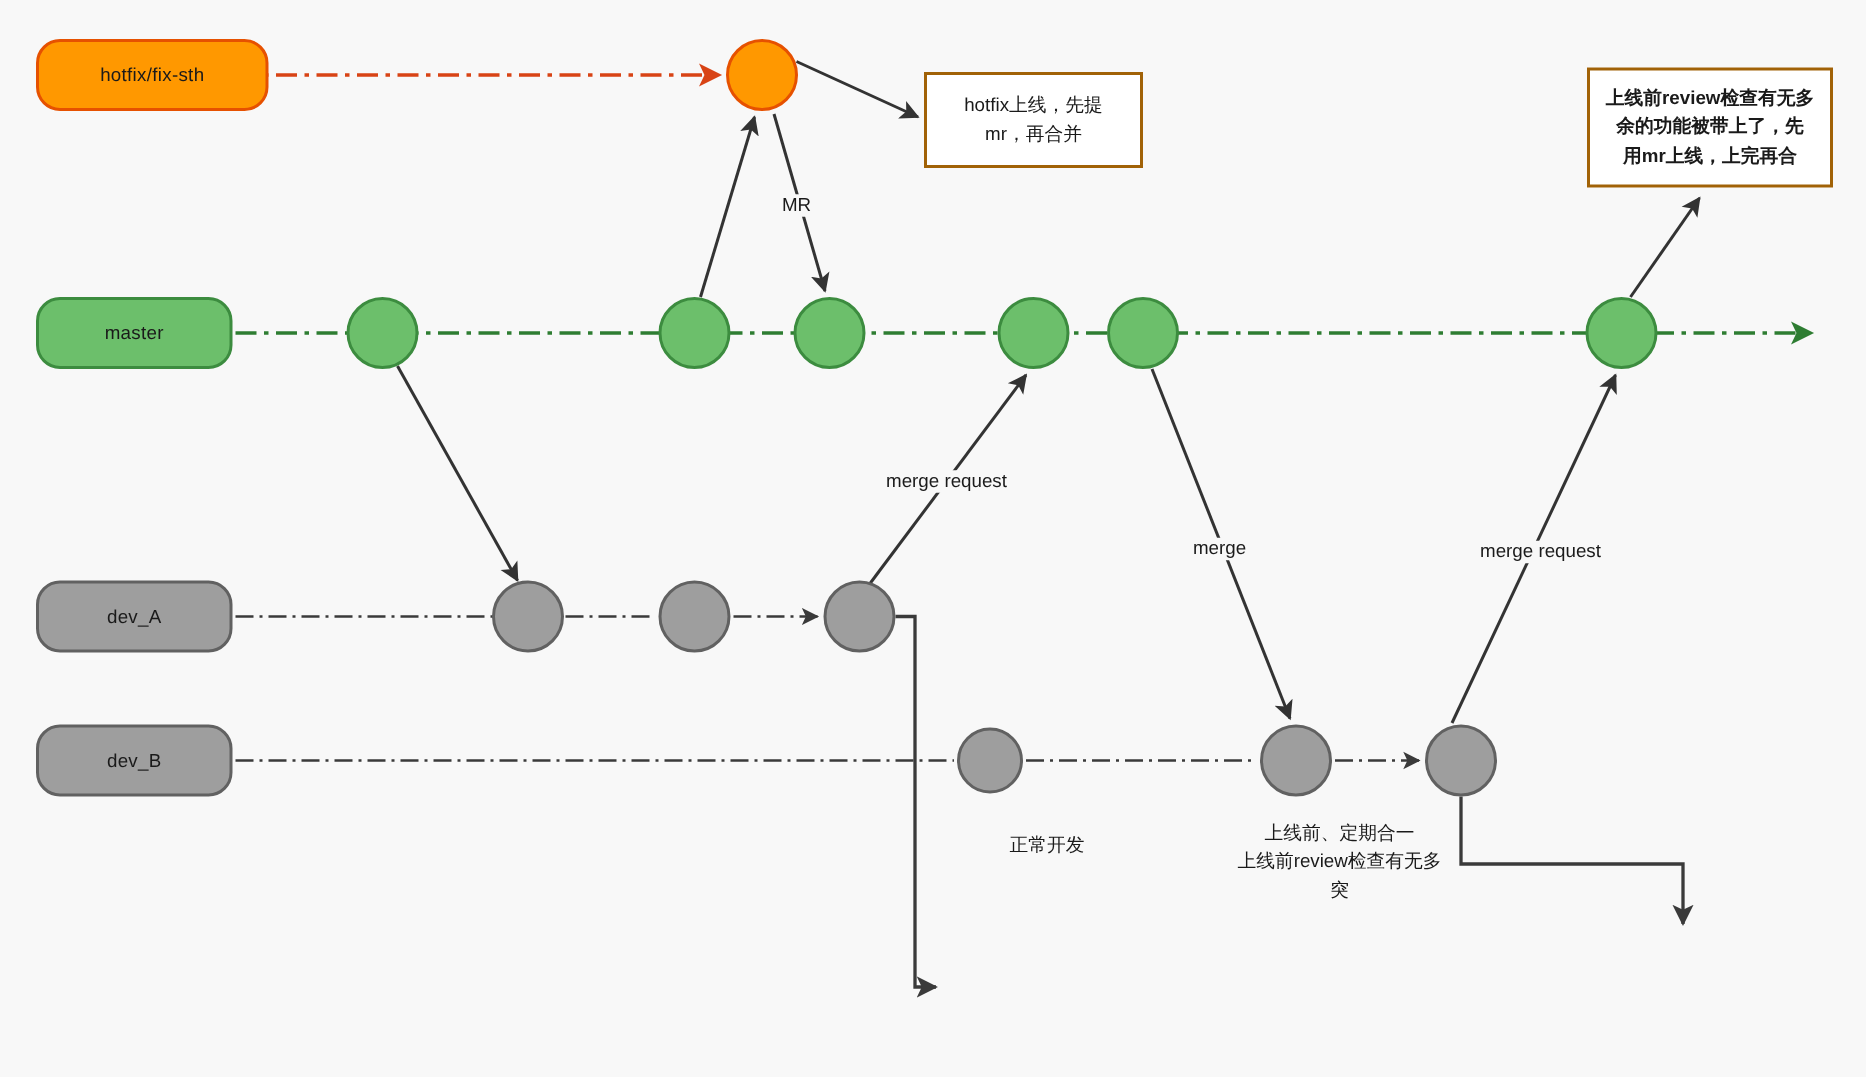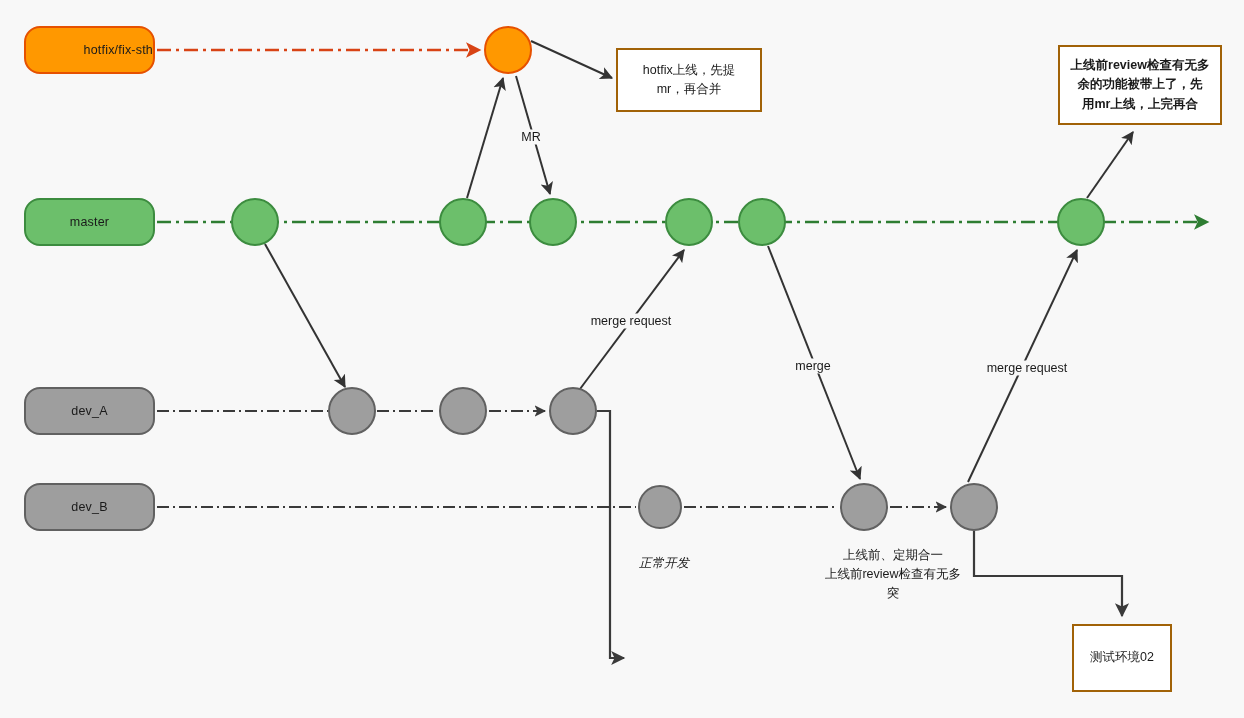--- a/index.html
+++ b/index.html
@@ -134,21 +134,21 @@
 
     <path d="M 968 482 L 1077 250" stroke="#333333" stroke-width="2" fill="none" marker-end="url(#arrowDark)"></path>
 
     <path d="M 1087 198 L 1133 132" stroke="#333333" stroke-width="2" fill="none" marker-end="url(#arrowDark)"></path>
 
     <path d="M 597 411 L 610 411 L 610 658 L 624 658" stroke="#3A3A3A" stroke-width="2.2" fill="none" stroke-linejoin="miter" marker-end="url(#arrowGray)"></path>
 
     <path d="M 974 531 L 974 576 L 1122 576 L 1122 616" stroke="#3A3A3A" stroke-width="2.2" fill="none" stroke-linejoin="miter" marker-end="url(#arrowGray)"></path>
   </svg>
 
-  <div class="branch-pill" style="left:24px; top:26px; width:131px; height:48px; background:#FF9800; border-color:#E65100;justify-content:flex-end;">
+  <div class="branch-pill" style="left:24px; top:26px; width:155px; height:48px; background:#FF9800; border-color:#E65100;">
     <span>hotfix/fix-sth</span>
   </div>
 
   <div class="branch-pill" style="left:24px; top:198px; width:131px; height:48px; background:#6CBF6B; border-color:#3C8C3F;">
     <span>master</span>
   </div>
 
   <div class="branch-pill" style="left:24px; top:483px; width:131px; height:48px; background:#9E9E9E; border-color:#616161;">
     <span>dev_B</span>
   </div>
@@ -183,30 +183,27 @@
 
   <div class="note-box" style="left:1058px; top:45px; width:164px; height:80px;font-weight:bold;">
     <div>
       <div>上线前review检查有无多</div>
       <div>余的功能被带上了，先</div>
       <div>用mr上线，上完再合</div>
     </div>
   </div>
 
 
-  <div class="note-box" style="left:1072px; top:624px; width:100px; height:68px;">
-    <div>测试环境02</div>
-  </div>
 
   <div class="edge-label" style="left:531px; top:137px;">MR</div>
   <div class="edge-label" style="left:631px; top:321px;">merge request</div>
   <div class="edge-label" style="left:813px; top:366px;">merge</div>
   <div class="edge-label" style="left:1027px; top:368px;">merge request</div>
 
-  <div class="free-label" style="left:664px; top:554px;font-style:italic;">
+  <div class="free-label" style="left:698px; top:554px;">
     <div>正常开发</div>
   </div>
 
   <div class="free-label" style="left:893px; top:546px; width:150px;">
     <div>上线前、定期合一</div>
     <div>上线前review检查有无多</div>
     <div>突</div>
   </div>
 
 </div>

